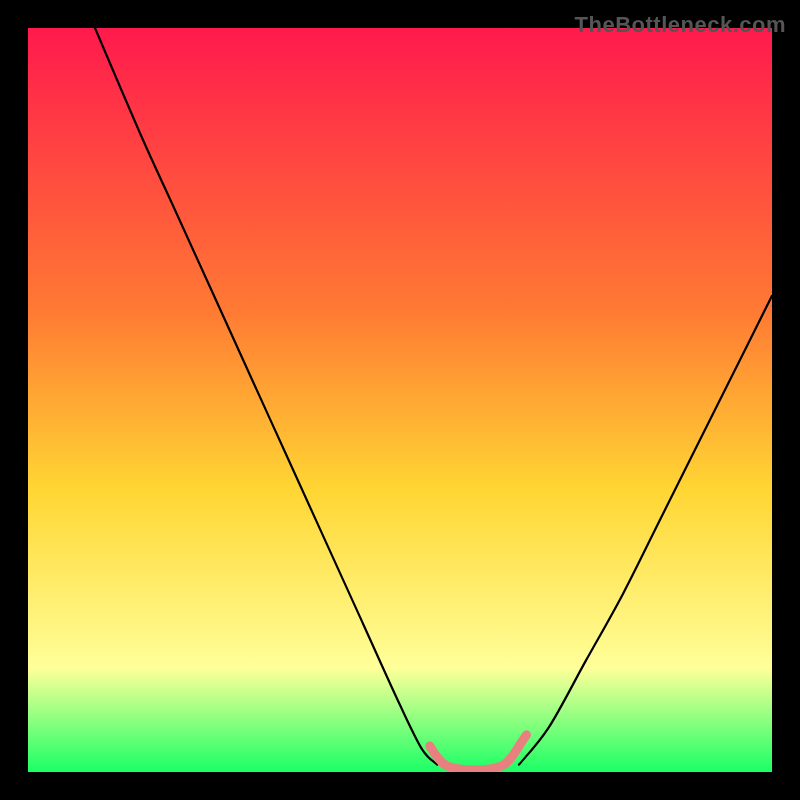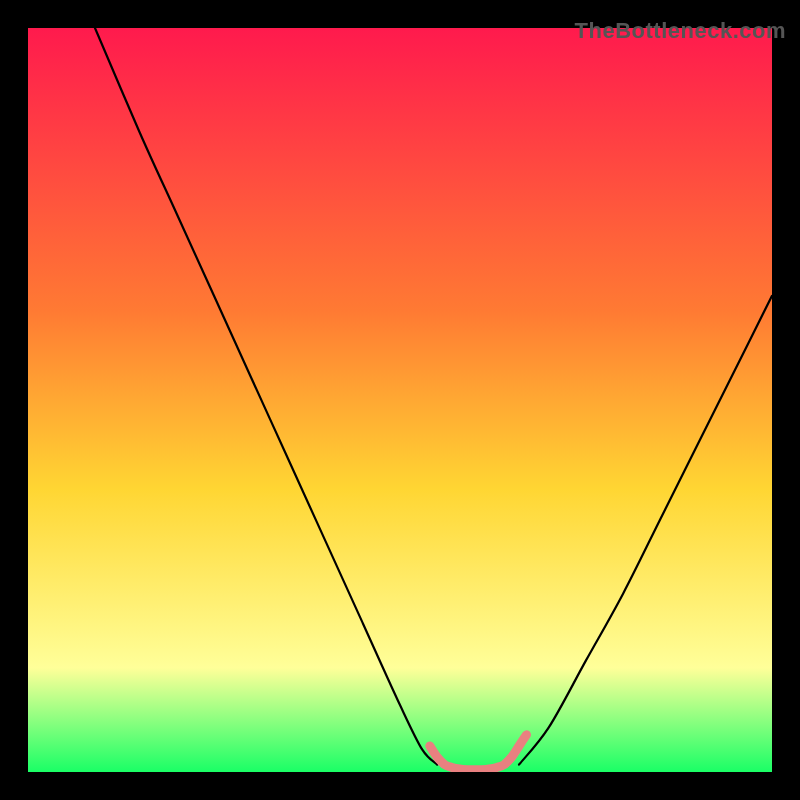--- a/index.html
+++ b/index.html
@@ -6,21 +6,21 @@
   body {
     width: 800px;
     height: 800px;
     background: #000;
     position: relative;
     font-family: Arial, Helvetica, sans-serif;
     overflow: hidden;
   }
   .watermark {
     position: absolute;
-    top: 18px;
+    top: 12px;
     right: 14px;
     color: #555;
     font-size: 22px;
     font-weight: 600;
     letter-spacing: 0.5px;
     z-index: 10;
   }
   .plot {
     position: absolute;
     left: 28px;

